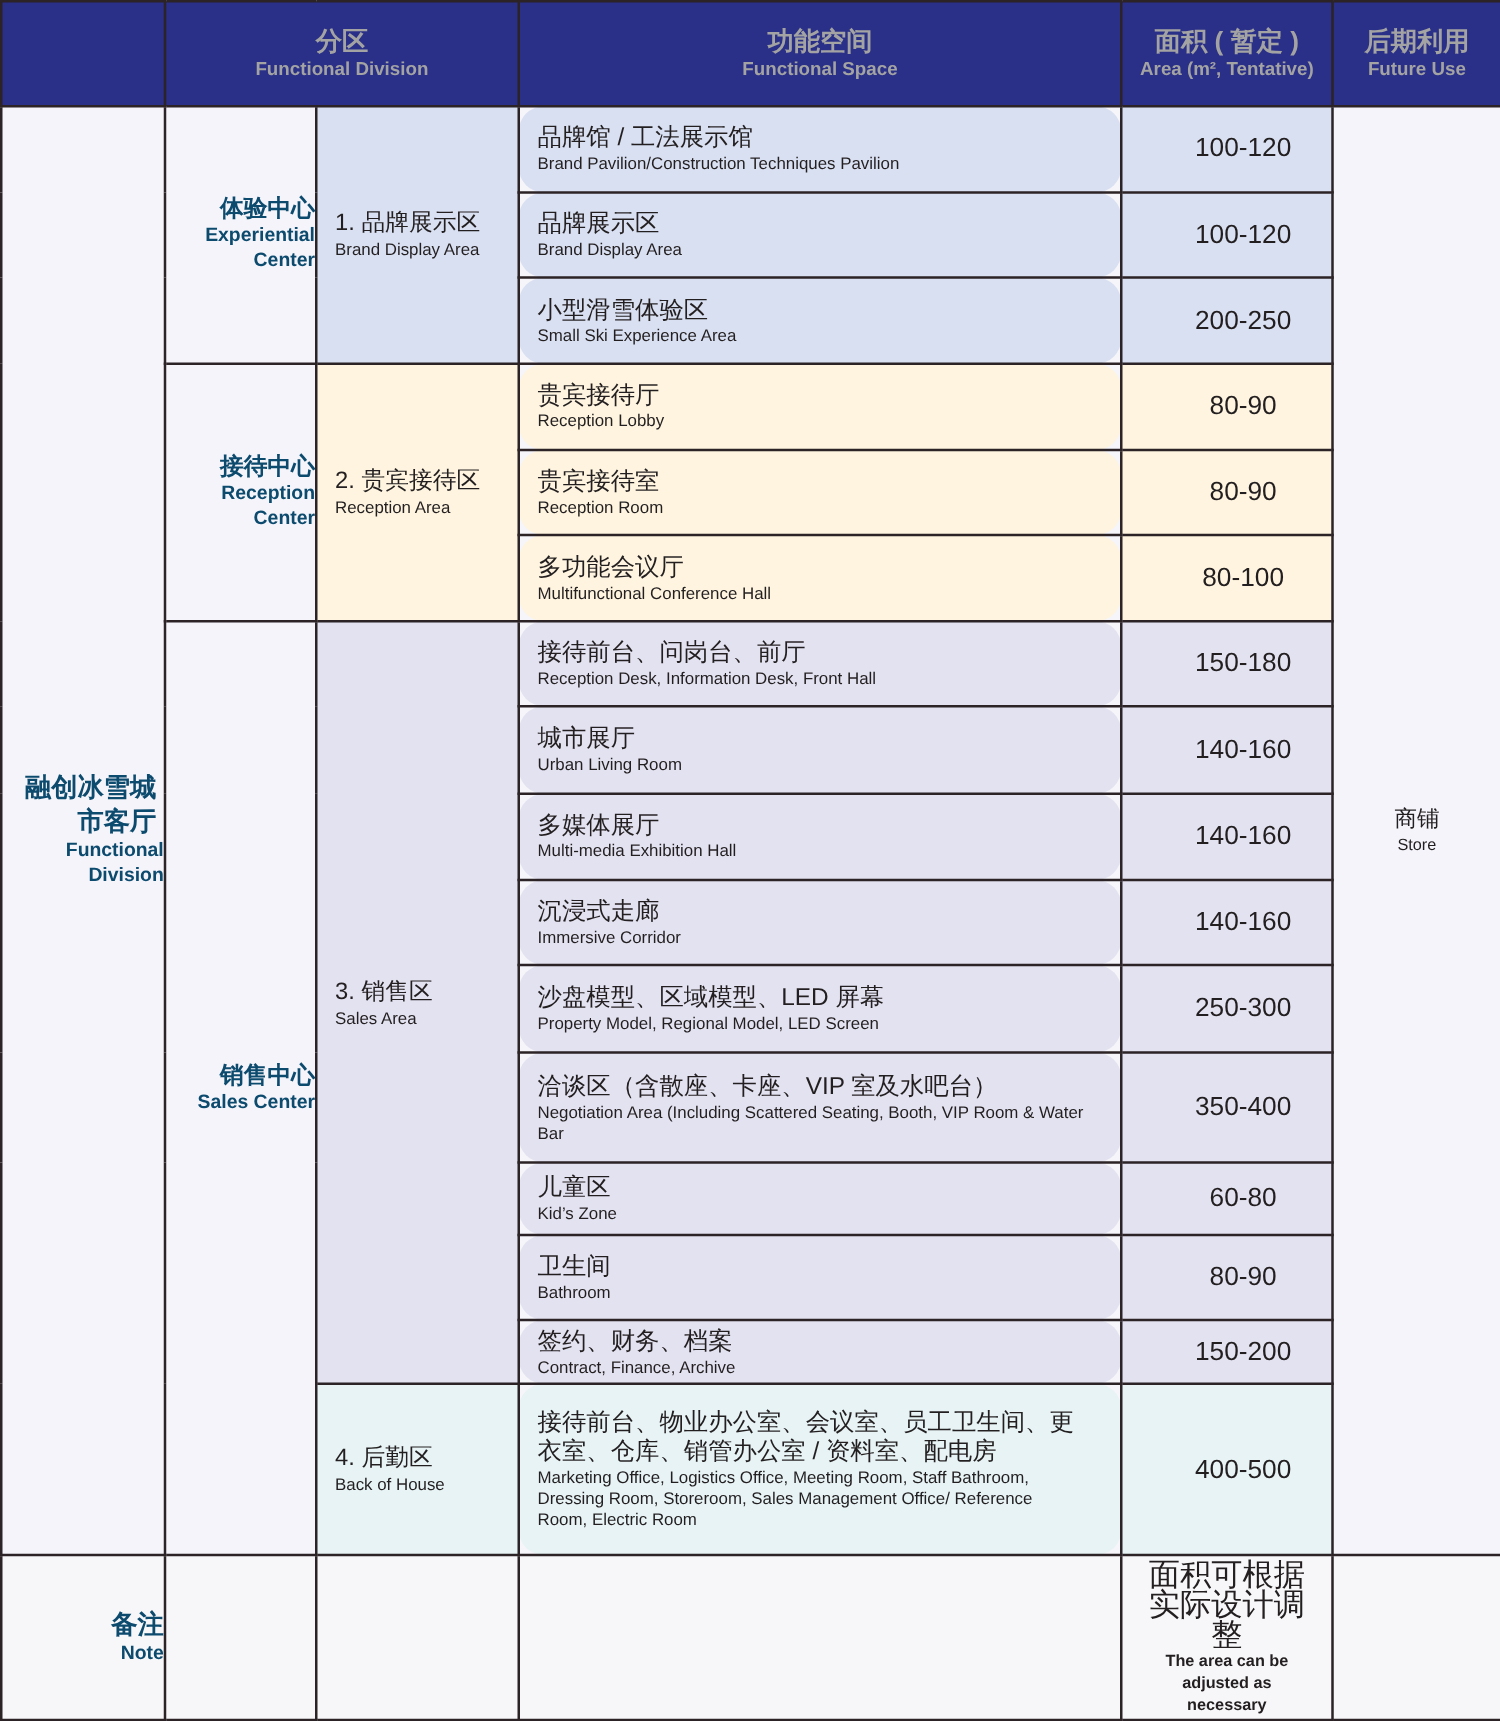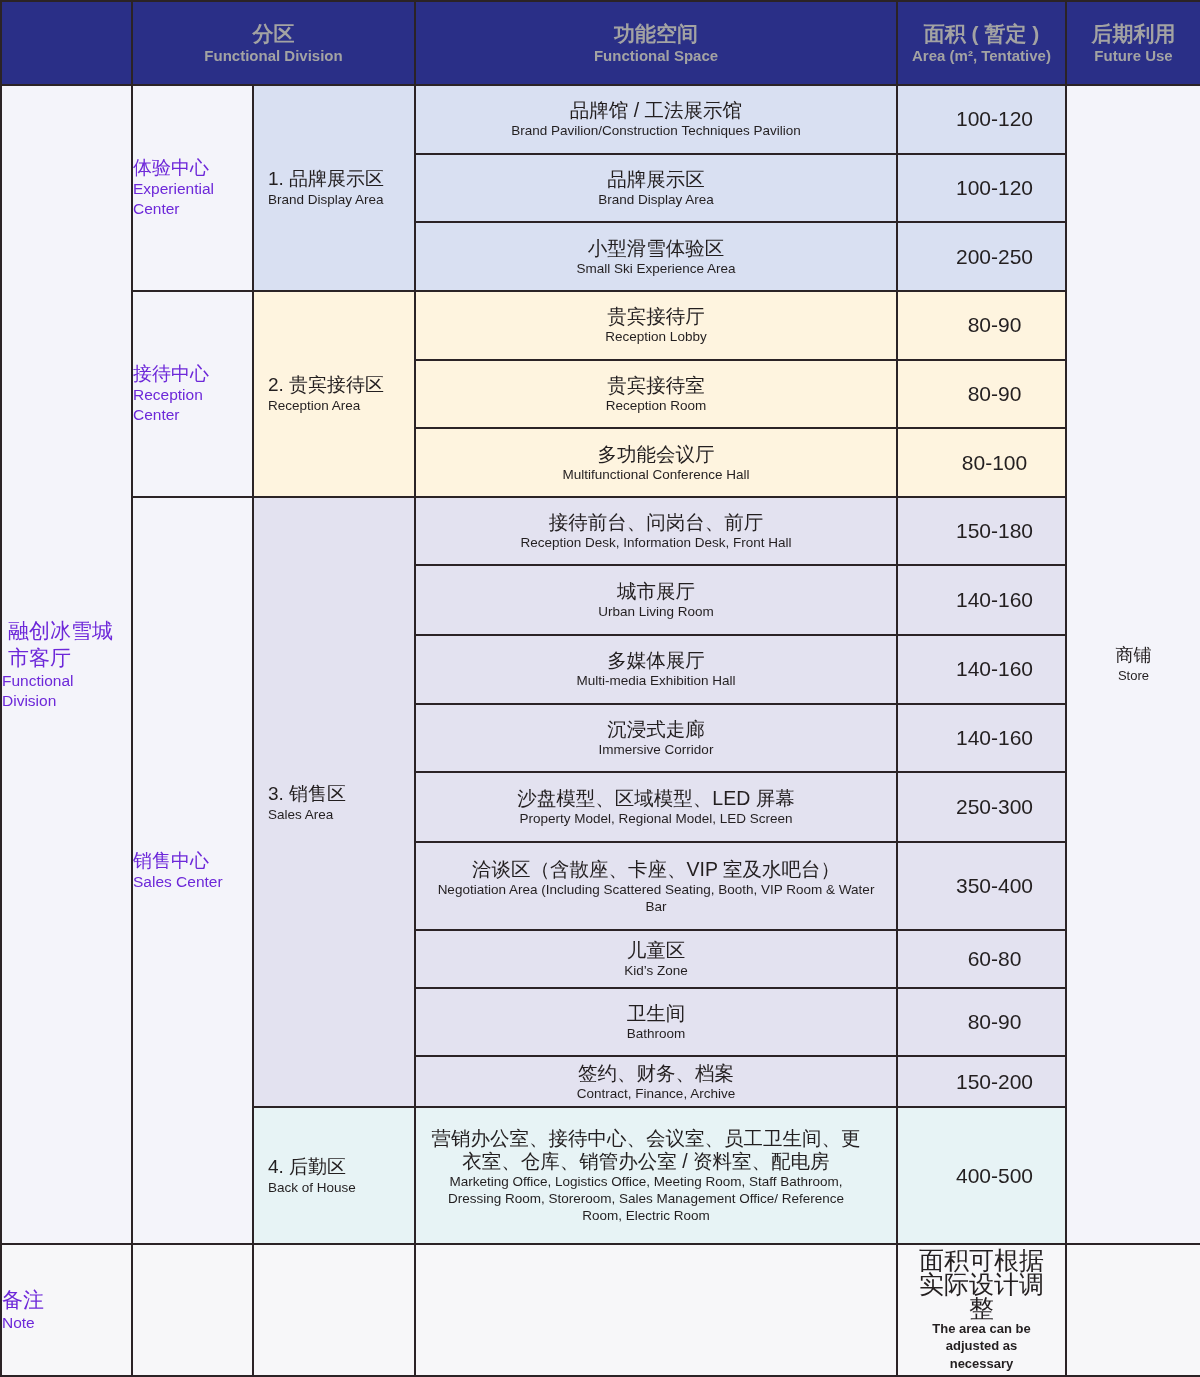--- a/index.html
+++ b/index.html
@@ -8,28 +8,28 @@
   table.grid {
     position: absolute; left: 0; top: 0;
     width: 1200px; height: 1377px;
     border-collapse: collapse; table-layout: fixed;
     background: #f5f5fa;
   }
   table.grid td, table.grid th { border: 2.5px solid #2b2326; vertical-align: middle; }
   th.hdr { background: #2a2f87; color: #a3a3a3; text-align: center; font-weight: bold; }
   th.hdr .zh { font-size: 21px; line-height: 26px; display: block; }
   th.hdr .en { font-size: 15px; line-height: 18px; display: block; }
-  .cat { background: #f4f4fa; text-align: left; color: #6d28d9; font-weight: normal; }
+  .cat { background: #f4f4fa; text-align: right; color: #0c4a6e; font-weight: bold; }
   .cat .zh { font-size: 19px; line-height: 23px; display: block; }
   .cat .en { font-size: 15.5px; line-height: 20px; display: block; }
   .big .zh { font-size: 21px; line-height: 27px; }
   .zone { padding-left: 14px; text-align: left; }
   .zone .zh { font-size: 19px; line-height: 24px; display: block; }
   .zone .en { font-size: 13.5px; line-height: 17px; display: block; }
-  .space { padding: 4px 14px; text-align: center; }
+  .space { padding: 4px 14px; text-align: left; border-radius: 20px; }
   .space .zh { font-size: 19.5px; line-height: 23px; display: block; }
   .space .en { font-size: 13.5px; line-height: 17px; display: block; }
   .area { text-align: center; font-size: 21px; padding-left: 26px; }
   .c-blue { background: #d9e0f2; }
   .c-yellow { background: #fef4df; }
   .c-purple { background: #e3e2f0; }
   .c-teal { background: #e7f3f5; }
   .future { text-align: center; background: #f4f4fa; }
   .future .zh { font-size: 18px; line-height: 24px; display: block; }
   .future .en { font-size: 13px; line-height: 18px; display: block; }
@@ -211,21 +211,21 @@
       </td>
       <td class="area c-purple">150-200</td>
     </tr>
 
     <tr style="height:133px">
       <td class="zone c-teal">
         <span class="zh">4. 后勤区</span>
         <span class="en">Back of House</span>
       </td>
       <td class="space c-teal">
-        <span class="zh" style="padding-right:20px">营销办公室、接待中心、会议室、员工卫生间、更衣室、仓库、销管办公室 / 资料室、配电房</span>
+        <span class="zh" style="padding-right:20px">接待前台、物业办公室、会议室、员工卫生间、更衣室、仓库、销管办公室 / 资料室、配电房</span>
         <span class="en" style="padding-right:20px">Marketing Office, Logistics Office, Meeting Room, Staff Bathroom, Dressing Room, Storeroom, Sales Management Office/ Reference Room, Electric Room</span>
       </td>
       <td class="area c-teal">400-500</td>
     </tr>
 
     <tr style="height:129px">
       <td class="cat big" style="background:#f7f7f9">
         <span class="zh">备注</span>
         <span class="en">Note</span>
       </td>

